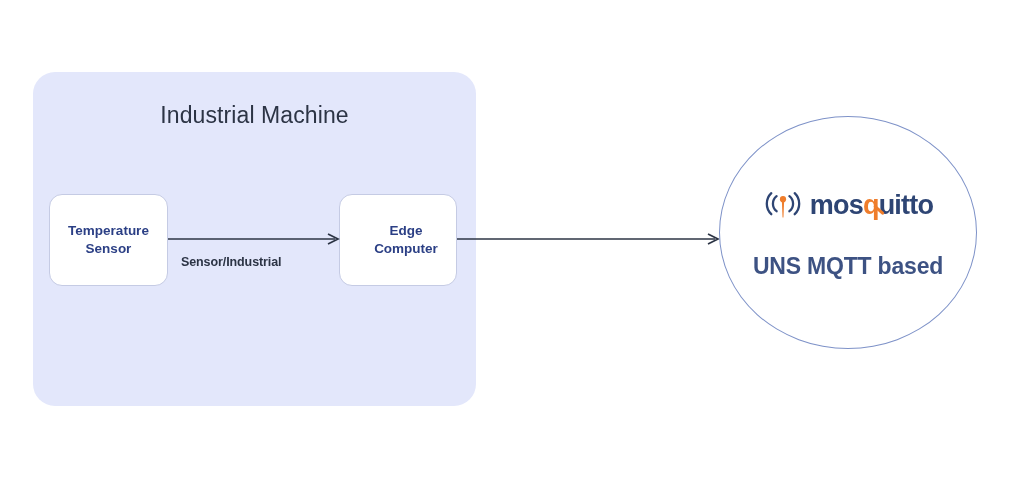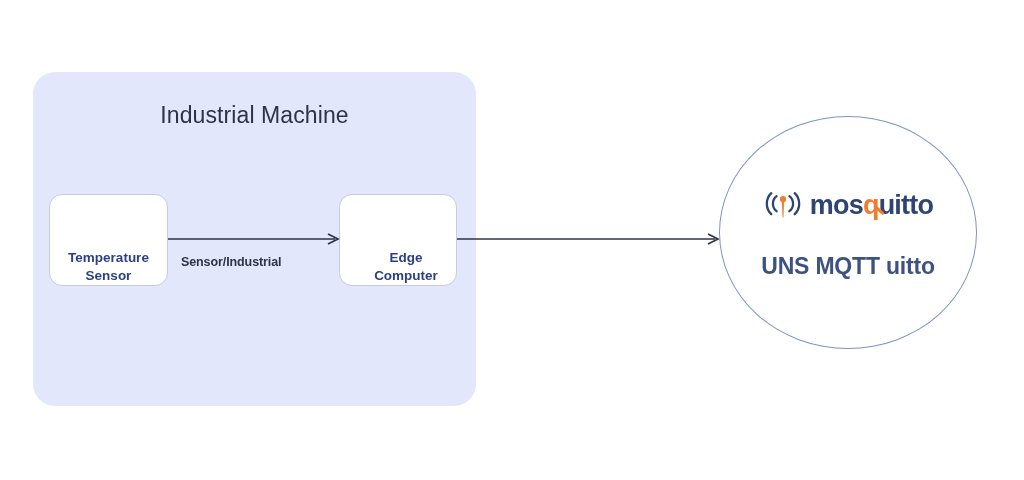--- a/index.html
+++ b/index.html
@@ -42,21 +42,21 @@
     letter-spacing: 0.1px;
   }
 
   
   .node-box {
     position: absolute;
     background: #ffffff;
     border: 1.4px solid #c5cbe4;
     border-radius: 13px;
     display: flex;
-    align-items: flex-end;
+    align-items: center;
     justify-content: center;
     box-sizing: border-box;
   }
   .node-label {
     font-size: 13.5px;
     font-weight: bold;
     color: #2b3f85;
     line-height: 1.35;
     text-align: center;
     white-space: pre-line;
@@ -208,16 +208,16 @@
           </g>
           <g fill="#ef7d2b">
             <circle cx="20" cy="11.2" r="3.1"></circle>
             <path d="M18.9 13.6 L21.1 13.6 L20.5 28.6 L20 30.2 L19.5 28.6 Z"></path>
           </g>
         </svg>
       </span>
       <span class="mosq-word"><span>mos</span><span class="mosq-q"><span>q</span><span class="mosq-q-handle"></span></span><span>uitto</span></span>
     </div>
 
-    <div class="broker-caption">UNS MQTT uitto</div>
+    <div class="broker-caption">UNS MQTT based</div>
   </div>
 
 </div>
 
 </body></html>

